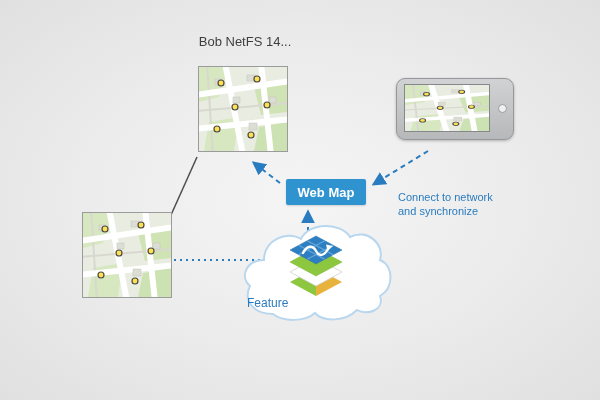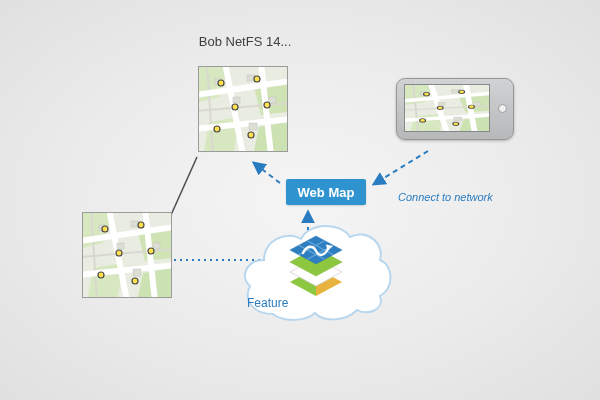--- a/index.html
+++ b/index.html
@@ -4,21 +4,21 @@
 <style>
   html,body{margin:0;padding:0;}
   body{font-family:"Liberation Sans",sans-serif;}
   #canvas{
     position:relative;width:600px;height:400px;overflow:hidden;
     background:radial-gradient(ellipse at center,#f5f5f5 0%,#ebebeb 55%,#e0e0e0 100%);
   }
   .abs{position:absolute;}
   .label{color:#3f3f3f;font-size:13px;text-align:center;}
   .label-muted{color:#8f8f8f;font-size:10px;text-align:center;}
-  .label-blue{color:#2a7cc0;font-size:11px;line-height:14px;font-style:italic;}
+  .label-blue{color:#2a7cc0;font-size:11px;line-height:14px;}
   .map-thumb{border:1px solid #9b9b9b;background:#e9ece1;box-sizing:border-box;}
   .map-thumb svg{display:block;}
   #webmap-box{
     left:277px;top:179px;width:80px;height:26px;background:#2f93d0;border-radius:2px;
     display:flex;align-items:center;justify-content:center;
     color:#ffffff;font-size:13px;font-weight:600;
     box-shadow:0 1px 2px rgba(0,0,0,0.15);
     margin-left:9px;
   }
   #tablet{
@@ -131,15 +131,16 @@
     <div id="tablet-screen">
       <svg width="86" height="48" viewBox="0 0 88 84" preserveAspectRatio="none">
           <use href="#map-art"></use>
         </svg>
     </div>
     <div id="tablet-home"></div>
   </div>
 
   <div class="abs label-blue" id="connect-text">
     <div>Connect to network</div>
+    <div>and synchronize</div>
   </div>
 
 </div>
 
 </body></html>

